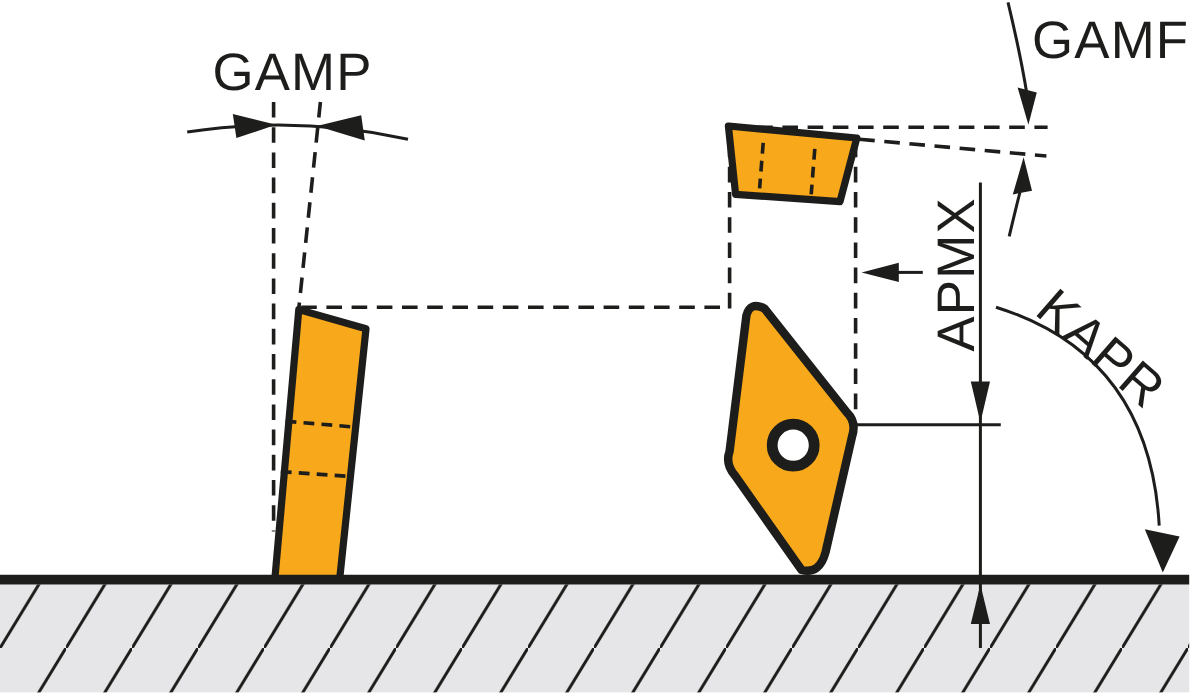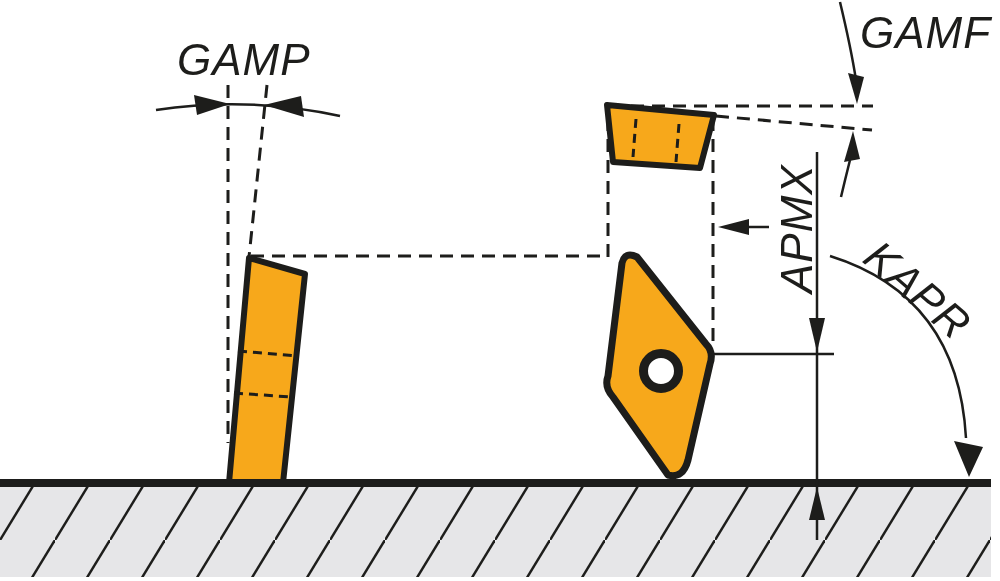--- a/index.html
+++ b/index.html
@@ -1,16 +1,16 @@
 <!DOCTYPE html>
 <html><head>
 <meta charset="utf-8">
 <style>
   html,body{margin:0;padding:0;background:#fff;}
-  .stage{position:relative;width:1000px;height:581px;background:#ffffff;overflow:hidden;font-style:italic;}
+  .stage{position:relative;width:1000px;height:581px;background:#ffffff;overflow:hidden;}
   svg{display:block;}
   .dash{stroke:#1d1d1b;stroke-width:3;fill:none;stroke-dasharray:13 8;stroke-linecap:butt;}
   .dash-short{stroke:#1d1d1b;stroke-width:3;fill:none;stroke-dasharray:9 6;}
   .thin{stroke:#1d1d1b;stroke-width:2.5;fill:none;}
   .arrow{fill:#1d1d1b;stroke:none;}
   .insert{stroke:#1d1d1b;stroke-width:6;stroke-linejoin:round;}
   .insert-heavy{stroke:#1d1d1b;stroke-width:7;stroke-linejoin:round;}
   .label{font-family:"Liberation Sans", sans-serif;font-size:44px;fill:#1d1d1b;letter-spacing:1px;}
 </style>
 </head>

